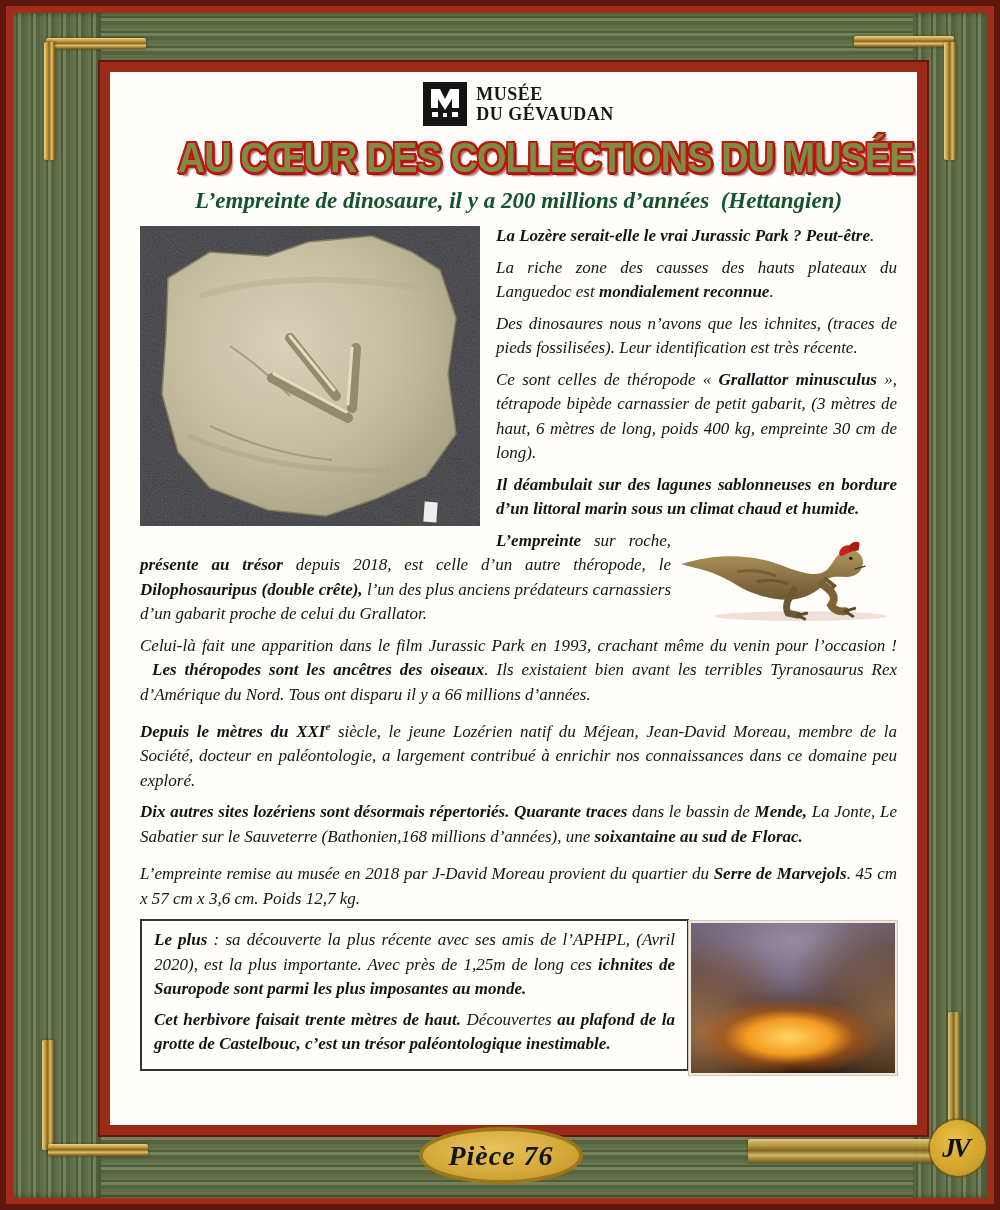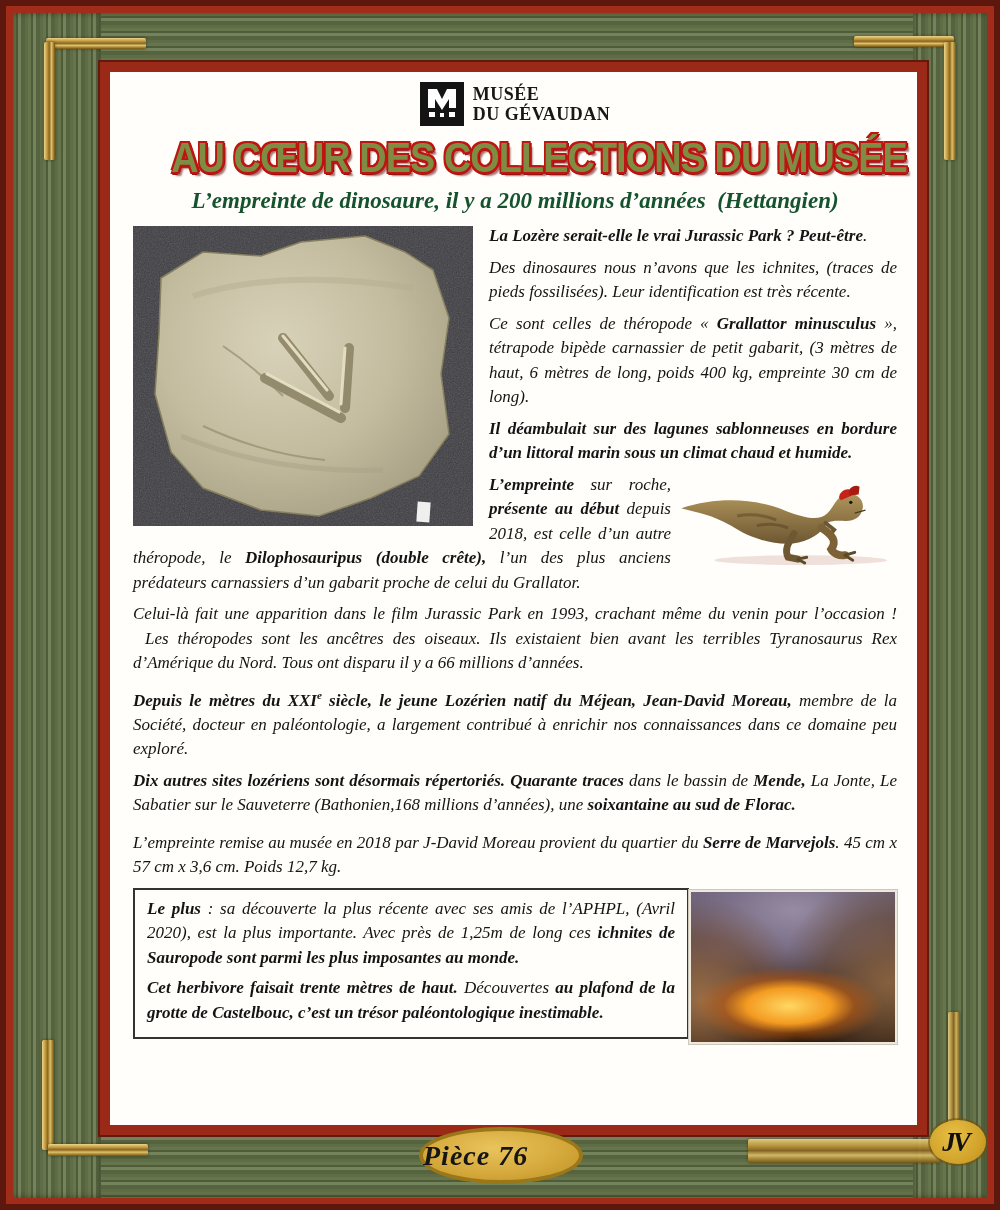--- a/index.html
+++ b/index.html
@@ -17,21 +17,21 @@
   .gr-bottom{left:13px;bottom:12px;right:13px;height:66px;}
   .gr-left{left:13px;top:13px;bottom:12px;width:88px;}
   .gr-right{right:13px;top:13px;bottom:12px;width:74px;}
   .gbar{position:absolute;border-radius:2px;box-shadow:0 0 3px rgba(30,20,0,.5);
     background:linear-gradient(180deg,#ecd48c 0%,#c29a3c 28%,#8a6520 48%,#ddc069 68%,#9c7a2a 88%,#6f5418 100%);}
   .gbar.v{background:linear-gradient(90deg,#ecd48c 0%,#c29a3c 28%,#8a6520 48%,#ddc069 68%,#9c7a2a 88%,#6f5418 100%);}
   
   .page{
     position:absolute;left:100px;top:62px;width:827px;height:1073px;
     background:#fffefb;border:10px solid #9a2917;outline:2px solid #611a0d;
-    box-sizing:border-box;overflow:hidden;padding:6px 20px 0 23px;
+    box-sizing:border-box;overflow:hidden;padding:6px 20px 0 30px;
   }
   .logo{display:flex;justify-content:center;align-items:center;gap:9px;margin:4px 0 2px;}
   .logo-text{font-weight:bold;font-size:18px;line-height:1.12;letter-spacing:.5px;color:#181818;}
   .banner{
     margin:8px 0 2px;text-align:center;font-family:"Liberation Sans",sans-serif;
     font-weight:800;font-size:42px;letter-spacing:-1px;white-space:nowrap;
     color:#7f8d44;
     text-shadow:-2px -2px 0 #bf1511,2px -2px 0 #bf1511,-2px 2px 0 #bf1511,2px 2px 0 #bf1511,
                  3px 0 0 #9c100d,0 3px 0 #9c100d,4px 4px 2px rgba(90,0,0,.55);
     transform:scaleX(.9);transform-origin:50% 50%;
@@ -54,25 +54,25 @@
       radial-gradient(circle at 97% 60%, rgba(136,98,62,.95) 0%, rgba(104,72,46,.55) 30%, rgba(0,0,0,0) 50%),
       radial-gradient(ellipse 76% 58% at 50% 12%, #978ba3 0%, #7b7089 42%, rgba(70,60,80,0) 76%),
       linear-gradient(180deg,#6d6278 0%,#5a4f66 40%,#4a3a38 62%,#2a1d16 85%,#140d08 100%);
   }
   sup{font-size:.65em;}
   
   .piece-badge{
     position:absolute;left:419px;top:1127px;width:164px;height:57px;border-radius:50%;
     background:radial-gradient(ellipse at 45% 35%, #e9c35c 0%, #d4a73a 60%, #bd8f26 100%);
     border:4px solid #9a7718;box-sizing:border-box;
-    display:flex;align-items:center;justify-content:flex-start;
+    display:flex;align-items:center;justify-content:center;
     font-size:28px;font-weight:bold;font-style:italic;letter-spacing:1px;color:#151515;z-index:5;
   }
   .jv-badge{
-    position:absolute;left:930px;top:1120px;width:56px;height:44px;border-radius:50%;
+    position:absolute;left:930px;top:1120px;width:56px;height:56px;border-radius:50%;
     background:radial-gradient(circle at 42% 35%, #e8bf45 0%, #d0a22a 65%, #b5881d 100%);
     box-shadow:0 0 0 2px rgba(110,80,10,.6);
     display:flex;align-items:center;justify-content:center;
     font-size:27px;font-weight:bold;font-style:italic;letter-spacing:-3px;color:#101010;z-index:5;
     padding-right:6px;box-sizing:border-box;
   }
 </style>
 </head>
 <body>
 
@@ -142,20 +142,21 @@
           <path d="M206 186 L134 148"></path>
             <path d="M194 164 L150 110"></path>
             <path d="M208 178 L212 122"></path>
         </g>
         <path d="M70 200 Q130 228 192 234 M90 120 Q120 140 150 170" stroke="#958c6d" stroke-width="2" fill="none" opacity=".7"></path>
         <rect x="284" y="276" width="13" height="20" fill="#efefed" transform="rotate(4 290 286)"></rect>
       </svg>
     </div>
 
     <p><span style="font-weight: bold;">La Lozère serait-elle le vrai Jurassic Park ? Peut-être</span><span>.</span></p>
+    <p><span>La riche zone des causses des hauts plateaux du Languedoc est </span><span style="font-weight: bold;">mondialement reconnue</span><span>.</span></p>
     <p><span>Des dinosaures nous n’avons que les ichnites, (traces de pieds fossilisées). Leur identification est très récente.</span></p>
     <p><span>Ce sont celles de théropode « </span><span style="font-weight: bold;">Grallattor minusculus</span><span> », tétrapode bipède carnassier de petit gabarit, (3 mètres de haut, 6 mètres de long, poids  400 kg, empreinte 30 cm de long).</span></p>
     <p><span style="font-weight: bold;">Il déambulait sur des lagunes sablonneuses en bordure d’un littoral marin sous un climat chaud et humide.</span></p>
 
     <div class="dino">
       <svg width="228" height="98" viewBox="0 0 230 100">
         <defs>
             <linearGradient id="dg" x1="0" y1="0" x2="0" y2="1">
               <stop offset="0" stop-color="#b0955a"></stop>
               <stop offset="1" stop-color="#6e5733"></stop>
@@ -169,23 +170,23 @@
         <path d="M180 45 L191 42" stroke="#4a3a20" stroke-width="1.5"></path>
         <path d="M150 55 L159 62 L155 67" stroke="#6e5733" stroke-width="4" fill="none" stroke-linecap="round"></path>
         <path d="M118 66 C112 76 108 82 112 90 L122 92" stroke="#6e5733" stroke-width="7" fill="none" stroke-linecap="round"></path>
         <path d="M146 60 C158 68 162 74 156 82 C158 86 164 89 170 88" stroke="#7d6238" stroke-width="8" fill="none" stroke-linecap="round"></path>
         <path d="M122 92 l9 -2 M122 92 l7 4" stroke="#5d4a28" stroke-width="3" stroke-linecap="round"></path>
         <path d="M170 88 l10 -3 M170 88 l8 5" stroke="#5d4a28" stroke-width="3" stroke-linecap="round"></path>
         <path d="M60 48 Q80 44 100 52 M80 58 Q95 54 112 60" stroke="rgba(60,45,20,.35)" stroke-width="3" fill="none"></path>
       </svg>
     </div>
 
-    <p><span style="font-weight: bold;">L’empreinte</span><span> sur roche, </span><span style="font-weight: bold;">présente au début</span><span> depuis 2018, est celle d’un autre théropode, le </span><span style="font-weight: bold;">Dilophosauripus (double crête),</span><span> l’un des plus anciens prédateurs carnassiers d’un gabarit proche de celui du Grallator.</span></p>
-    <p><span>Celui-là fait une apparition dans le film Jurassic Park en 1993, crachant même du venin pour l’occasion ! </span><span style="font-weight: normal; margin-left: 12px;">Les théropodes sont les ancêtres des oiseaux</span><span>. Ils existaient bien avant les terribles Tyranosaurus Rex d’Amérique du Nord. Tous ont disparu il y a 66 millions d’années.</span></p>
-    <p><span style="font-weight: bold;">Depuis le mètres du XXI</span><sup style="font-weight: bold;">e</sup><span style="font-weight: bold;"> siècle, le jeune Lozérien natif du Méjean, Jean-David Moreau,</span><span> membre de la Société, docteur en paléontologie, a largement contribué à enrichir nos connaissances dans ce domaine peu exploré.</span></p>
+    <p><span style="font-weight: bold;">L’empreinte</span><span> sur roche, </span><span style="font-weight: bold;">présente au trésor</span><span> depuis 2018, est celle d’un autre théropode, le </span><span style="font-weight: bold;">Dilophosauripus (double crête),</span><span> l’un des plus anciens prédateurs carnassiers d’un gabarit proche de celui du Grallator.</span></p>
+    <p><span>Celui-là fait une apparition dans le film Jurassic Park en 1993, crachant même du venin pour l’occasion ! </span><span style="font-weight: bold; margin-left: 12px;">Les théropodes sont les ancêtres des oiseaux</span><span>. Ils existaient bien avant les terribles Tyranosaurus Rex d’Amérique du Nord. Tous ont disparu il y a 66 millions d’années.</span></p>
+    <p><span style="font-weight: bold;">Depuis le mètres du XXI</span><sup style="font-weight: bold;">e</sup><span style="font-weight: normal;"> siècle, le jeune Lozérien natif du Méjean, Jean-David Moreau,</span><span> membre de la Société, docteur en paléontologie, a largement contribué à enrichir nos connaissances dans ce domaine peu exploré.</span></p>
     <p><span style="font-weight: bold; font-style: italic;">Dix autres sites lozériens sont désormais répertoriés. Quarante traces</span><span> dans le bassin de </span><span style="font-weight: bold;">Mende,</span><span> La Jonte, Le Sabatier sur le Sauveterre (Bathonien,168 millions d’années), une </span><span style="font-weight: bold;">soixantaine au sud de Florac.</span></p>
     <p class="gap-top"><span>L’empreinte remise au musée en 2018 par J-David Moreau provient du quartier du </span><span style="font-weight: bold; font-style: italic;">Serre de Marvejols</span><span>.  45 cm x 57 cm x 3,6 cm. Poids 12,7 kg.</span></p>
 
     <div class="bottom-row">
       <div class="info-box">
         <p><span style="font-weight: bold;">Le plus</span><span> : sa découverte la plus récente avec ses amis de l’APHPL, (Avril 2020), est la plus importante. Avec près de 1,25m de long ces </span><span style="font-weight: bold;">ichnites de Sauropode sont parmi les plus imposantes au monde.</span></p>
         <p><span style="font-weight: bold; font-style: italic;">Cet herbivore faisait trente mètres de haut.</span><span> Découvertes </span><span style="font-weight: bold;">au plafond de la grotte de Castelbouc, c’est un trésor paléontologique inestimable.</span></p>
       </div>
       <div class="cave"></div>
     </div>

